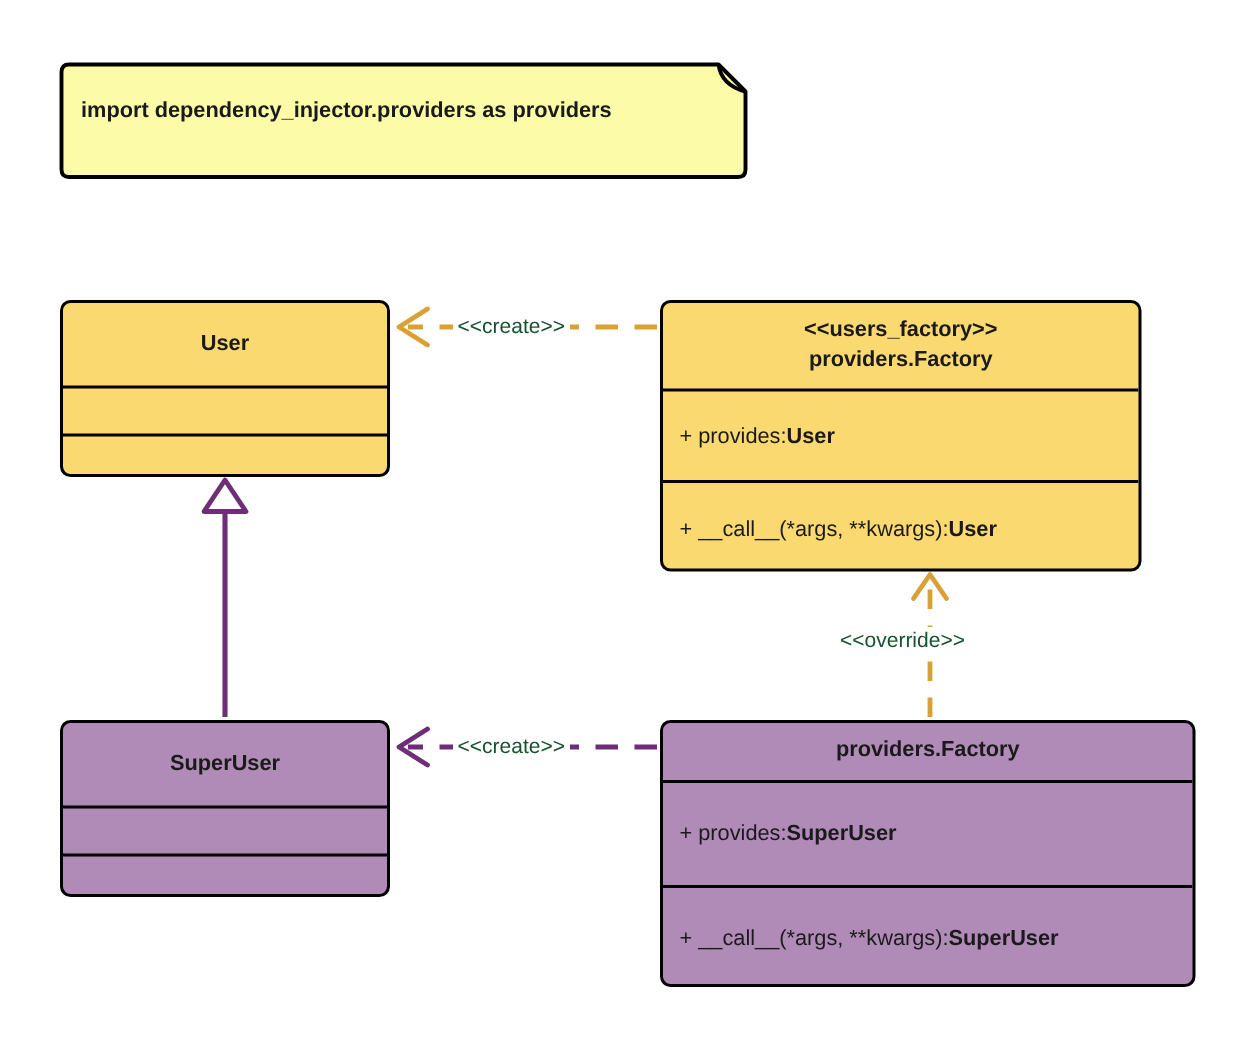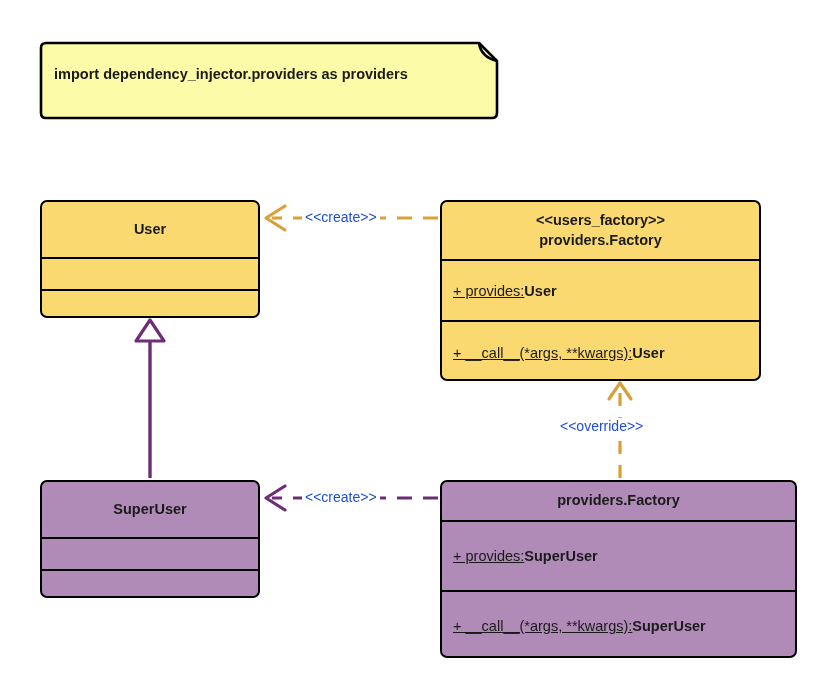--- a/index.html
+++ b/index.html
@@ -16,33 +16,33 @@
   .umlclass{position:absolute;box-sizing:border-box;border:2.5px solid #000;
             border-radius:7px;overflow:hidden;z-index:3;}
   .umlclass.yellow{background:#FBD971;}
   .umlclass.purple{background:#B18BB8;}
   .comp{box-sizing:border-box;position:relative;}
   .comp + .comp{border-top:2.5px solid #000;}
   .title{display:flex;flex-direction:column;align-items:center;justify-content:center;
          text-align:center;font-weight:bold;font-size:14.5px;color:#1a1a1a;line-height:1.35;}
   .member{display:flex;align-items:center;font-size:14.5px;color:#1a1a1a;
           padding-left:11px;white-space:nowrap;}
-  .member .mname{font-weight:normal;text-decoration:underline;}
+  .member .mname{font-weight:normal;}
   .member .mtype{font-weight:bold;}
   .empty{}
 
   
   #note{position:absolute;left:38px;top:40px;width:462px;height:81px;z-index:3;}
   #note .noteshape{position:absolute;left:0;top:0;width:100%;height:100%;}
   #note .notetext{position:absolute;left:16px;top:26px;right:26px;
                   font-size:14.5px;font-weight:bold;color:#1a1a1a;
                   white-space:nowrap;}
 
   
-  .edgelabel{position:absolute;font-size:14px;color:#1d4ed8;white-space:nowrap;z-index:4;
+  .edgelabel{position:absolute;font-size:14px;color:#14532d;white-space:nowrap;z-index:4;
              background:#ffffff;padding:0 3px;}
 </style>
 </head>
 <body>
 
 <div id="canvas">
 
   <svg class="layer" width="840" height="700" viewBox="0 0 840 700">
 
     <g>

